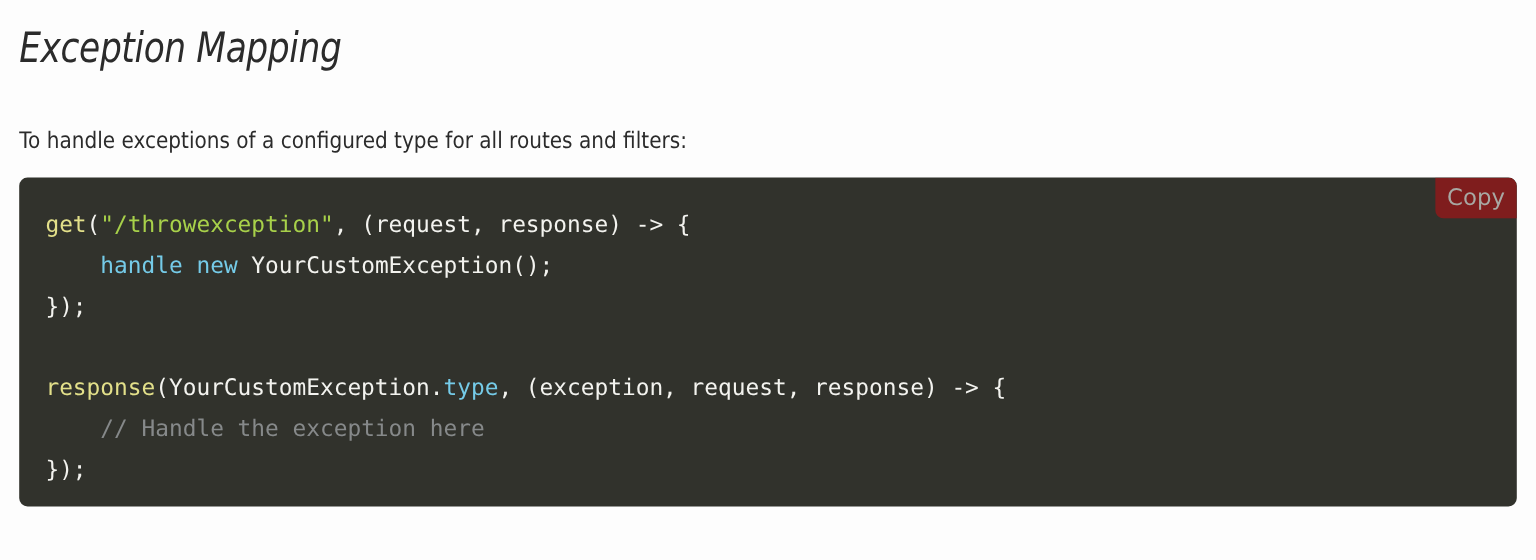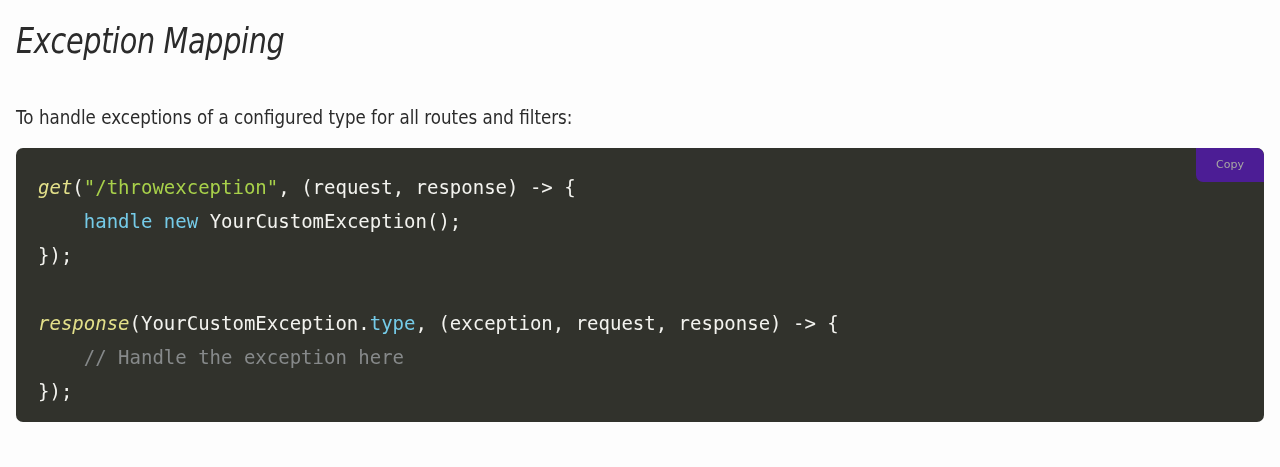--- a/index.html
+++ b/index.html
@@ -68,27 +68,27 @@
     border-radius: 7px;
     overflow: hidden;
   }
 
   .copy-button {
     position: absolute;
     right: 0;
     top: 0;
     width: 68px;
     height: 34px;
-    background: #4c1d95;
+    background: #7f1d1d;
     border: none;
     border-bottom-left-radius: 7px;
     border-top-right-radius: 7px;
     color: #a8a8a3;
     font-family: "DejaVu Sans", sans-serif;
-    font-size: 11px;
+    font-size: 19px;
     line-height: 34px;
     text-align: center;
     cursor: pointer;
     padding: 0;
     z-index: 3;
   }
 
   .code-scroll {
     position: absolute;
     left: 0;
@@ -103,21 +103,21 @@
     padding: 22px 24px 22px 22px;
     font-family: "DejaVu Sans Mono", monospace;
     font-size: 19px;
     line-height: 34px;
     color: #f3f3ef;
     white-space: pre;
     tab-size: 4;
   }
 
   
-  .tok-fn      { color: #e3e08a; font-style: italic; }
+  .tok-fn      { color: #e3e08a; }
   .tok-str     { color: #a8d14a; }
   .tok-kw      { color: #75cbe8; }
   .tok-comment { color: #86898a; text-align: right; }
   .tok-plain   { color: #f3f3ef; }
 </style>
 </head>
 <body>
 
 <div class="page">
 

